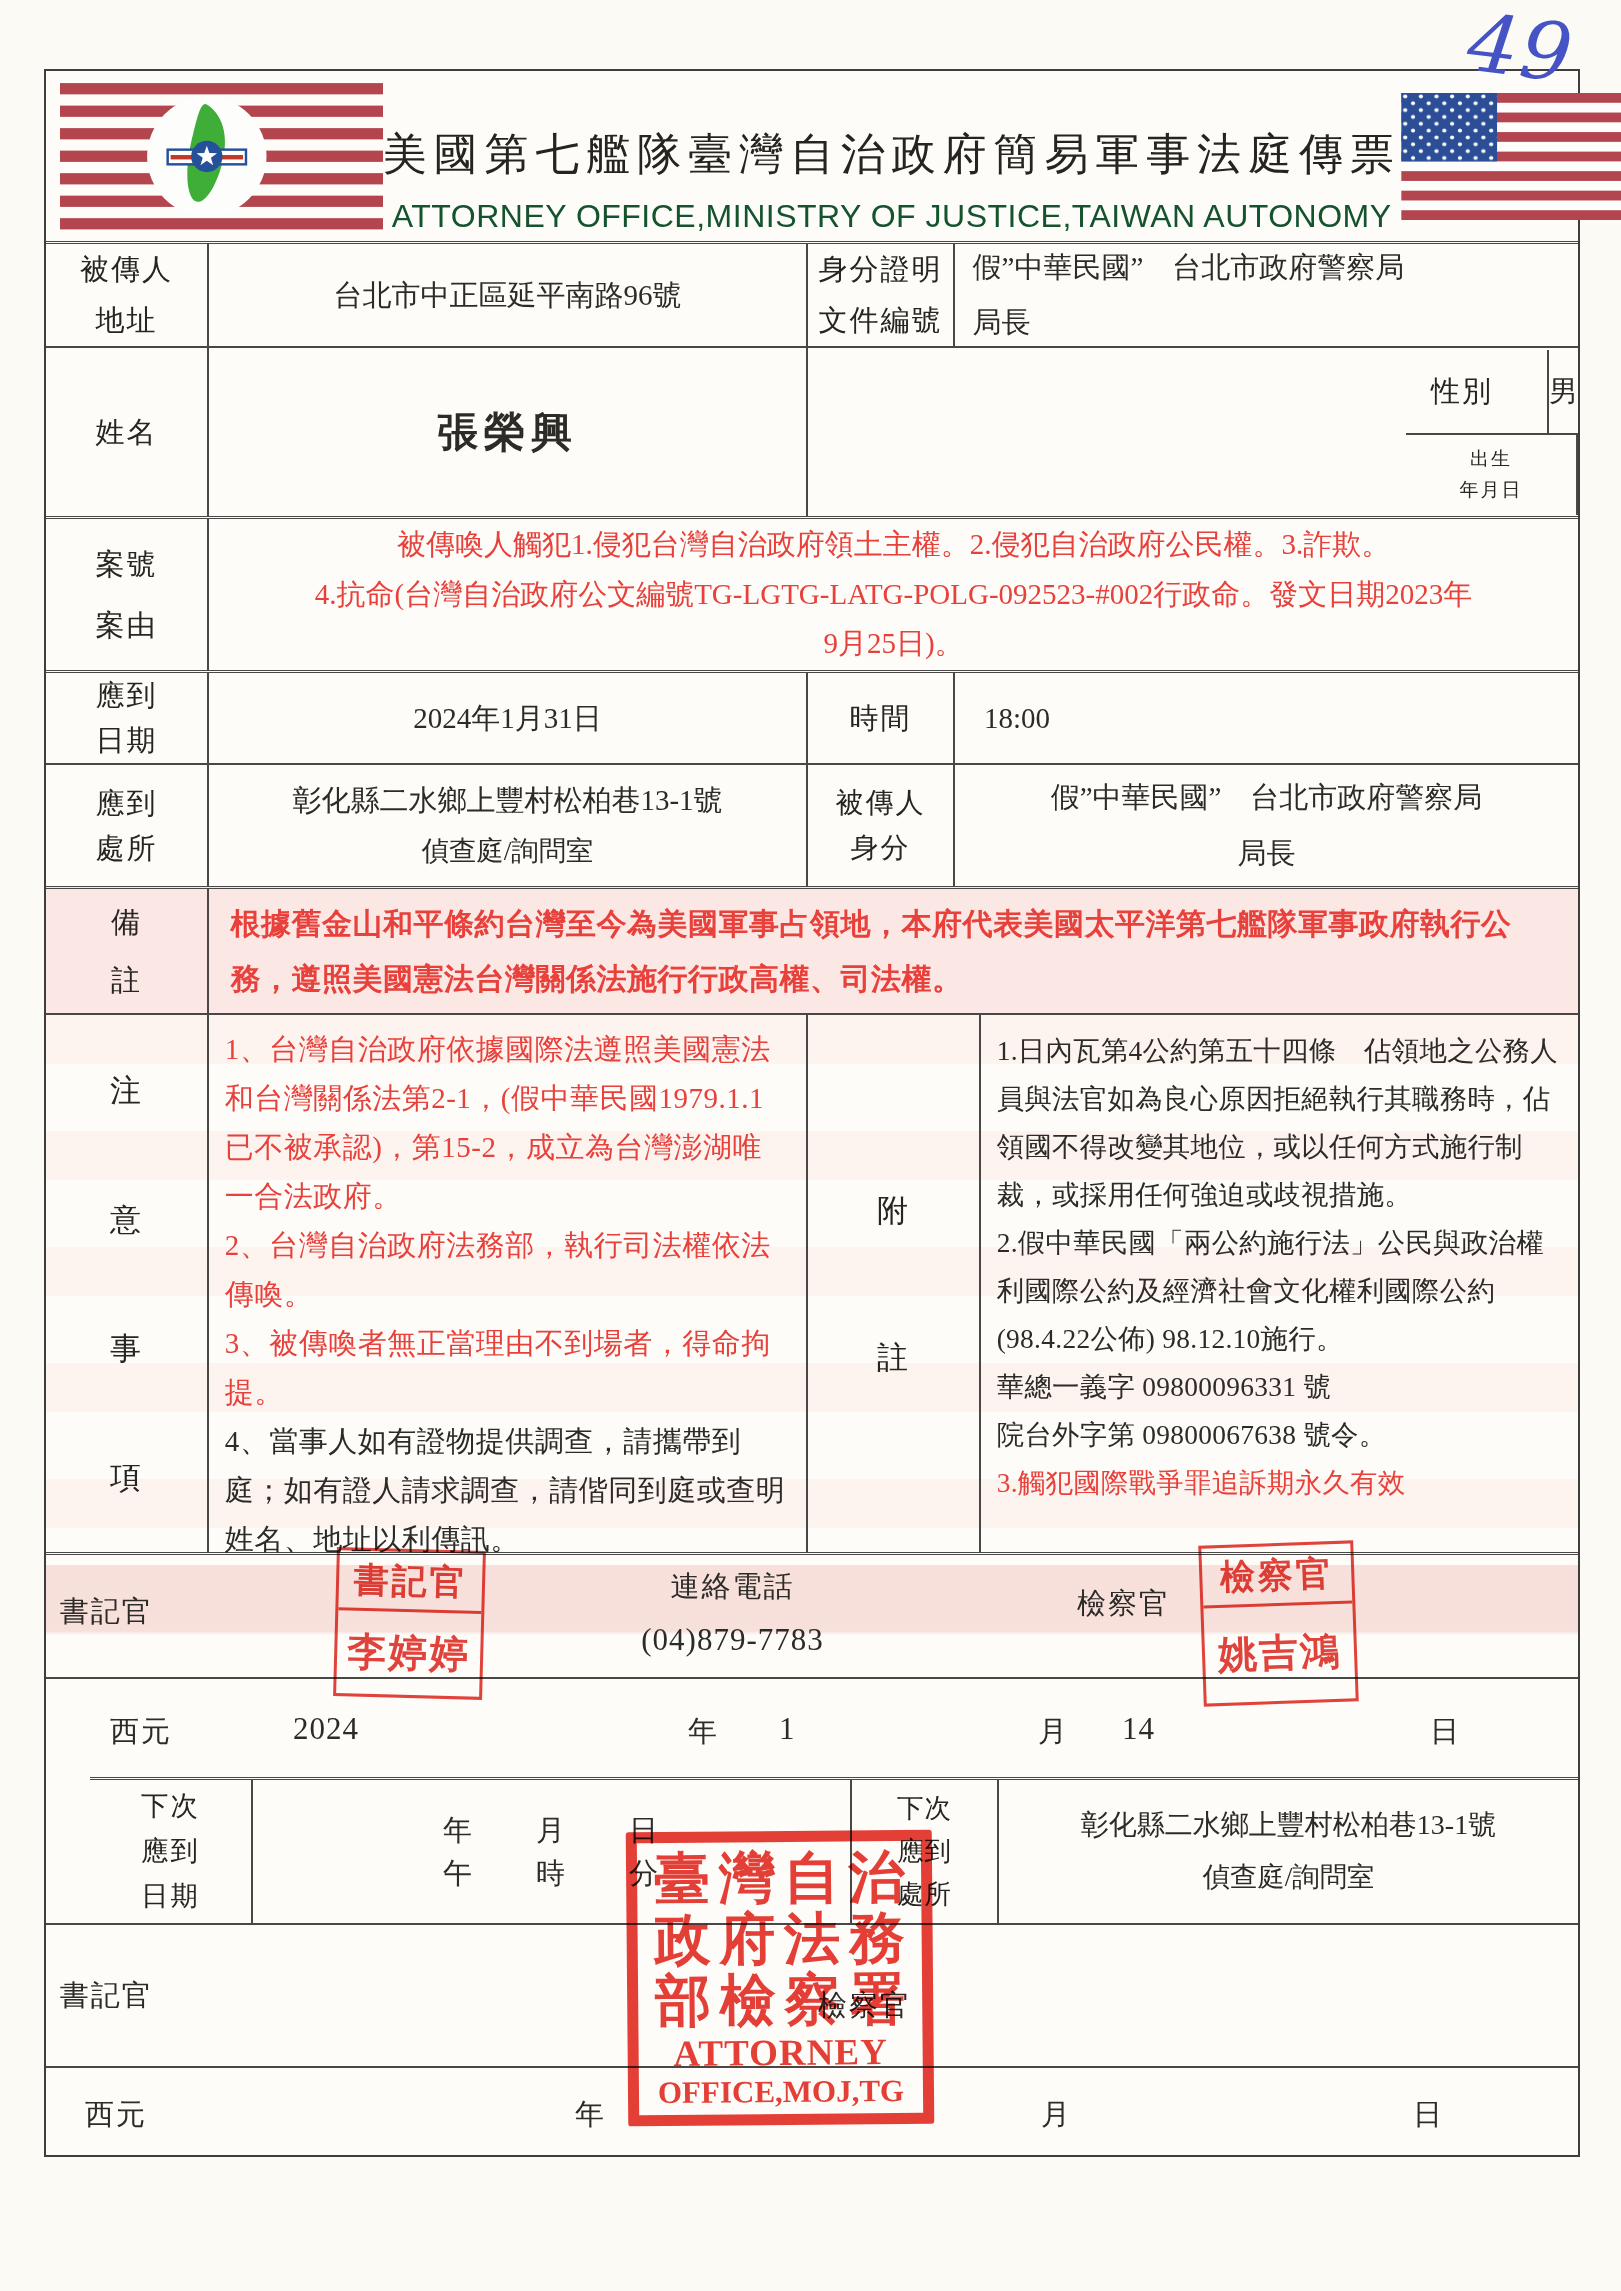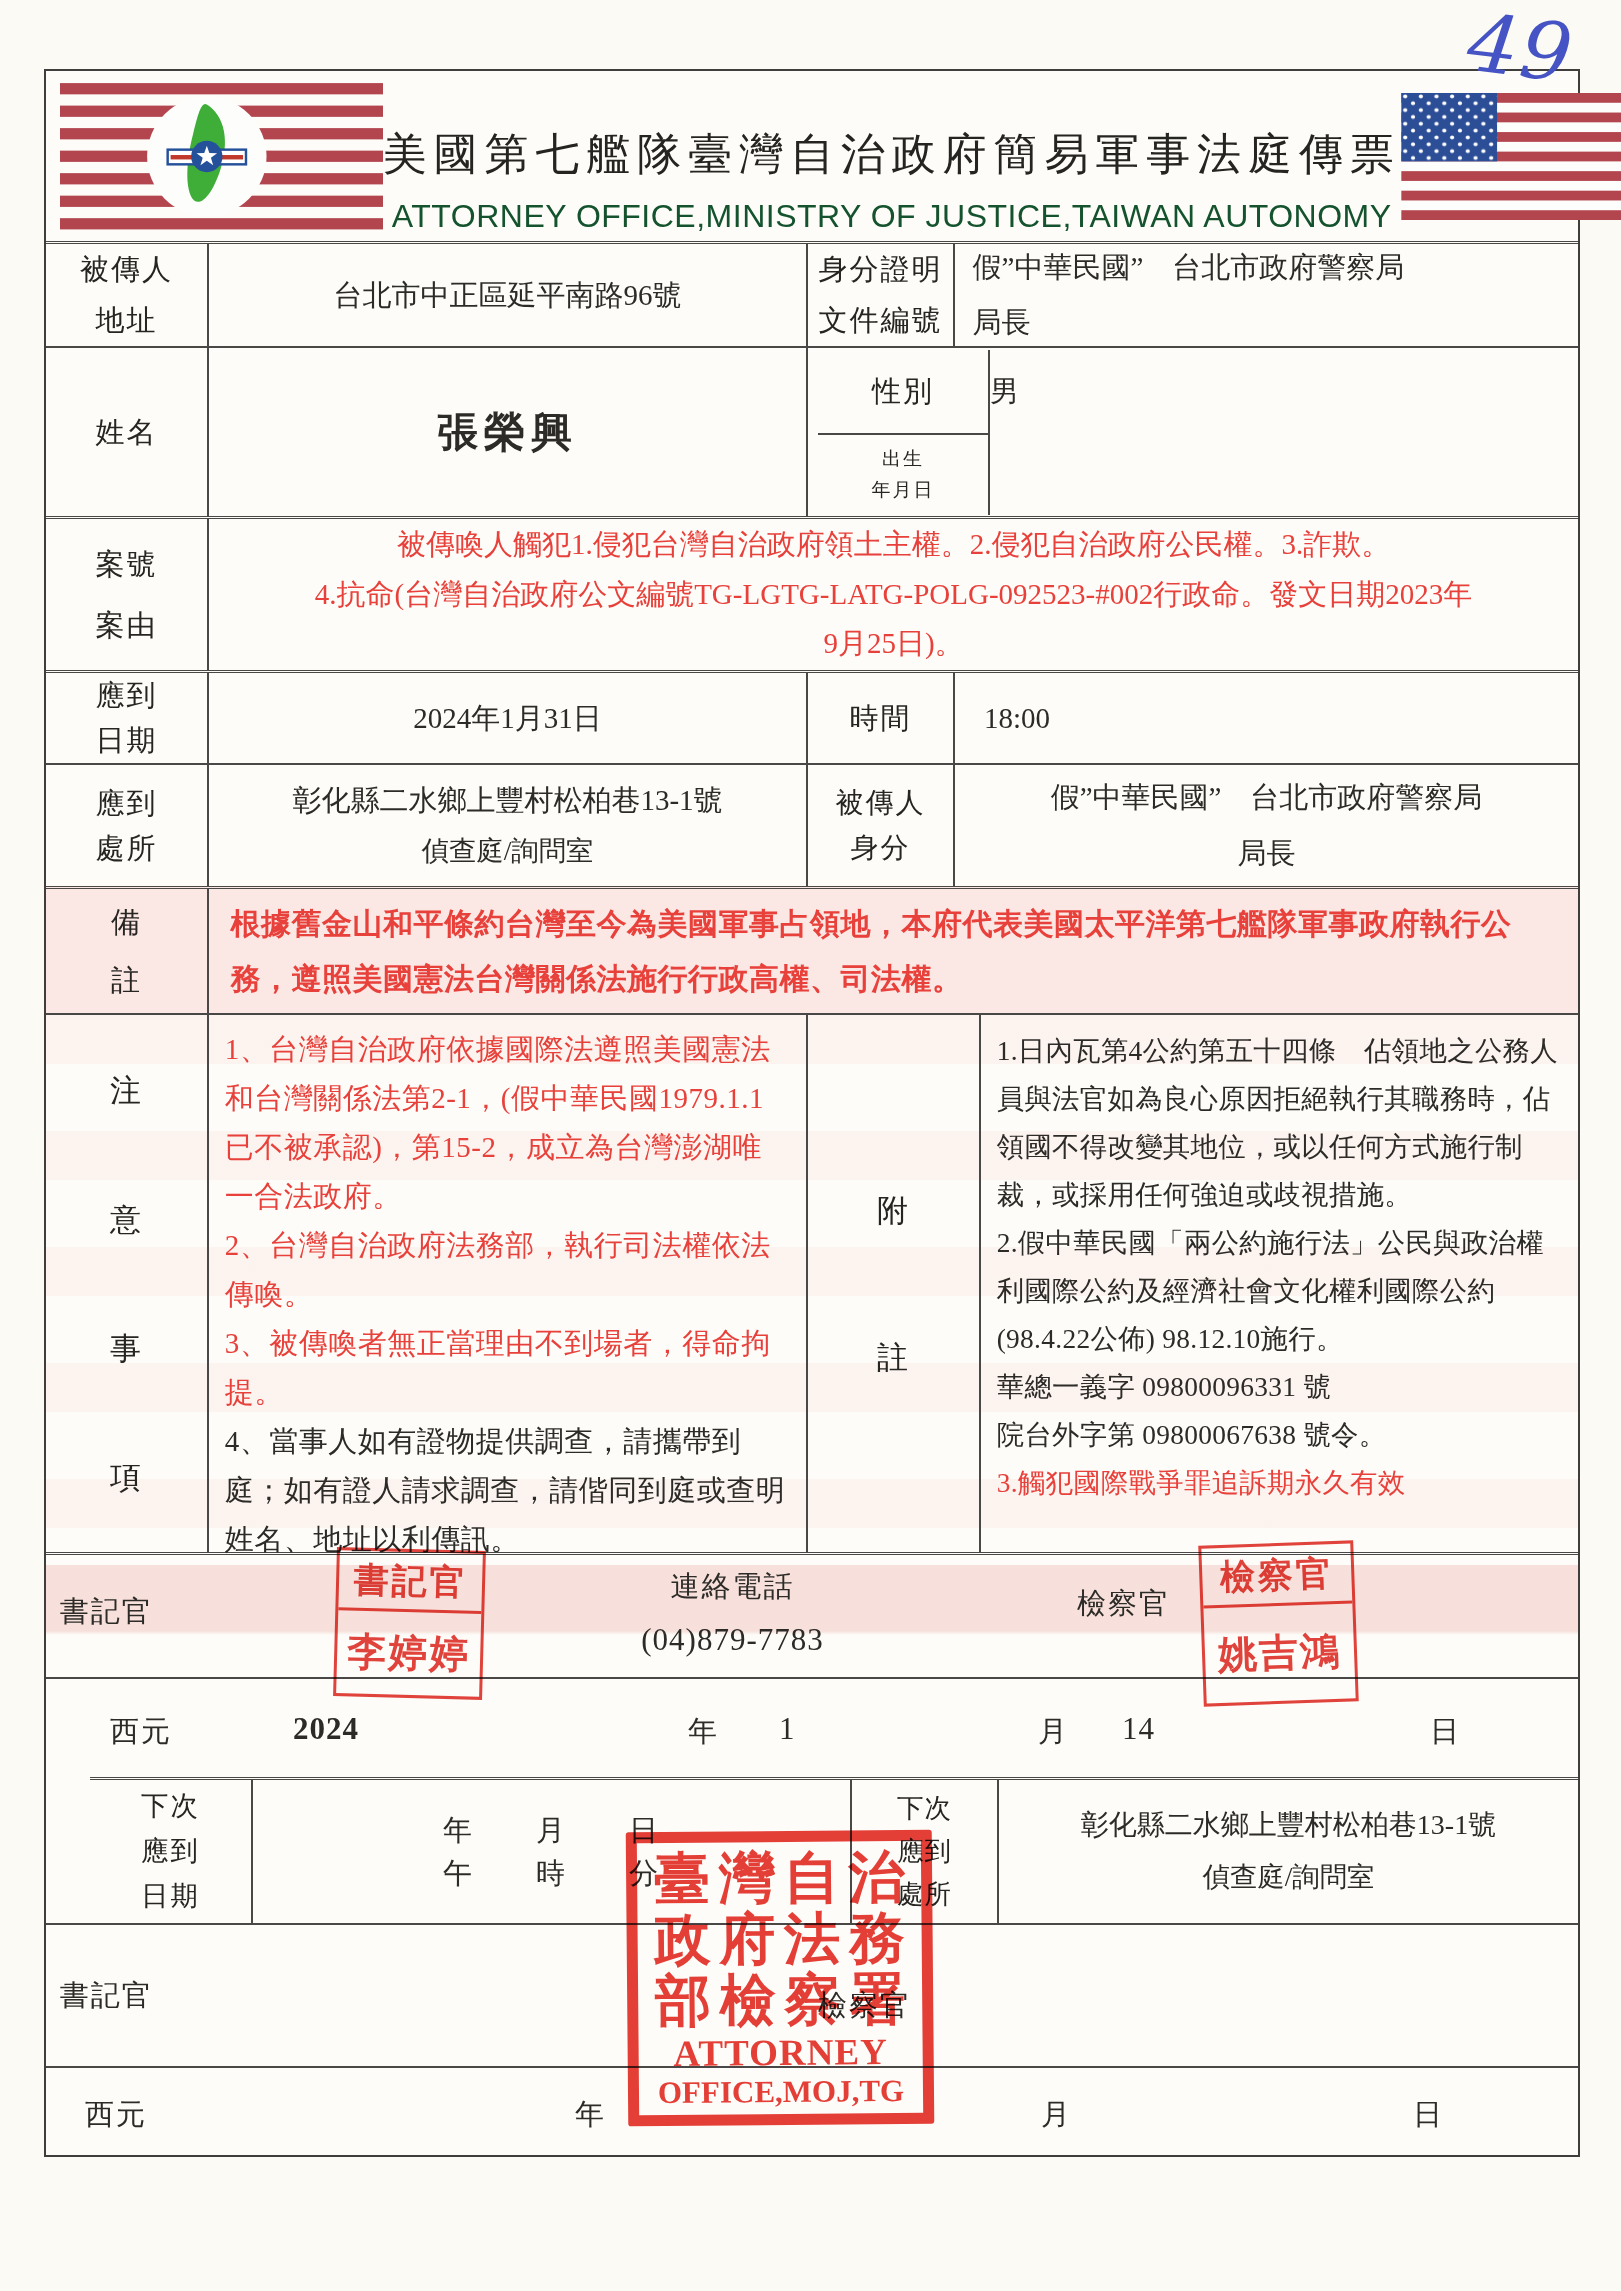--- a/index.html
+++ b/index.html
@@ -31,21 +31,21 @@
   .left{justify-content:flex-start;text-align:left;}
   
   .hdr{height:170px;display:flex;align-items:center;padding:0 13.7px;box-sizing:border-box;}
   .hdr .mid{flex:1;display:flex;flex-direction:column;align-items:center;justify-content:flex-end;height:100%;padding-bottom:5.9px;box-sizing:border-box;}
   .title-zh{font-size:44px;letter-spacing:6.9px;color:#262421;font-weight:500;margin-bottom:13.7px;white-space:nowrap;}
   .title-en{font-family:"Liberation Sans","DejaVu Sans",sans-serif;font-size:32px;letter-spacing:0.5px;color:#14532d;white-space:nowrap;}
   .flag{flex:none;}
   
   .r1{height:105px;}
   .r2{height:170px;}
-  .r2 .stack{flex-direction:column;align-items:flex-start;padding:10px;}
+  .r2 .stack{flex-direction:column;align-items:flex-end;padding:0;}
   .r2 .sub{display:flex;flex:none;box-sizing:border-box;}
   .r2 .sub1{height:83px;}
   .r2 .sub2{height:82px;border-top:2px solid #494846;}
   .r2 .sub .sl{width:170px;flex:none;border-right:2px solid #494846;display:flex;align-items:center;justify-content:center;}
   .r2 .sub .sv{flex:1;display:flex;align-items:center;justify-content:center;}
   .name-val{font-size:41px;font-weight:700;letter-spacing:5.9px;}
   .r3{height:154px;}
   .r3 .val{line-height:1.72;font-size:29px;}
   .r4{height:93px;}
   .r5{height:123px;}
@@ -295,21 +295,21 @@
     </div>
     <span class="abs tok" style="left:1031px;top:29px;">檢察官</span>
     <div class="stamp-s" style="left:1155px;top:-11.8px;width:149px;height:155px;transform:rotate(-2deg);">
       <div class="st">檢察官</div>
       <div class="sn">姚吉鴻</div>
     </div>
   </div>
 
   <div class="row r9 sep">
     <span class="abs tok" style="left:64px;top:33px;">西元</span>
-    <span class="abs num" style="left:247px;top:32px;font-weight:bold;">2024</span>
+    <span class="abs num" style="left:247px;top:32px;">2024</span>
     <span class="abs tok" style="left:642px;top:33px;">年</span>
     <span class="abs num" style="left:733px;top:32px;">1</span>
     <span class="abs tok" style="left:992px;top:33px;">月</span>
     <span class="abs num" style="left:1076px;top:32px;">14</span>
     <span class="abs tok" style="left:1384px;top:33px;">日</span>
   </div>
 
   <div class="row r10 sepd">
     <div class="c first w1">
         <div class="lbl pre" style="line-height:45px;font-size:27.4px;">下次

